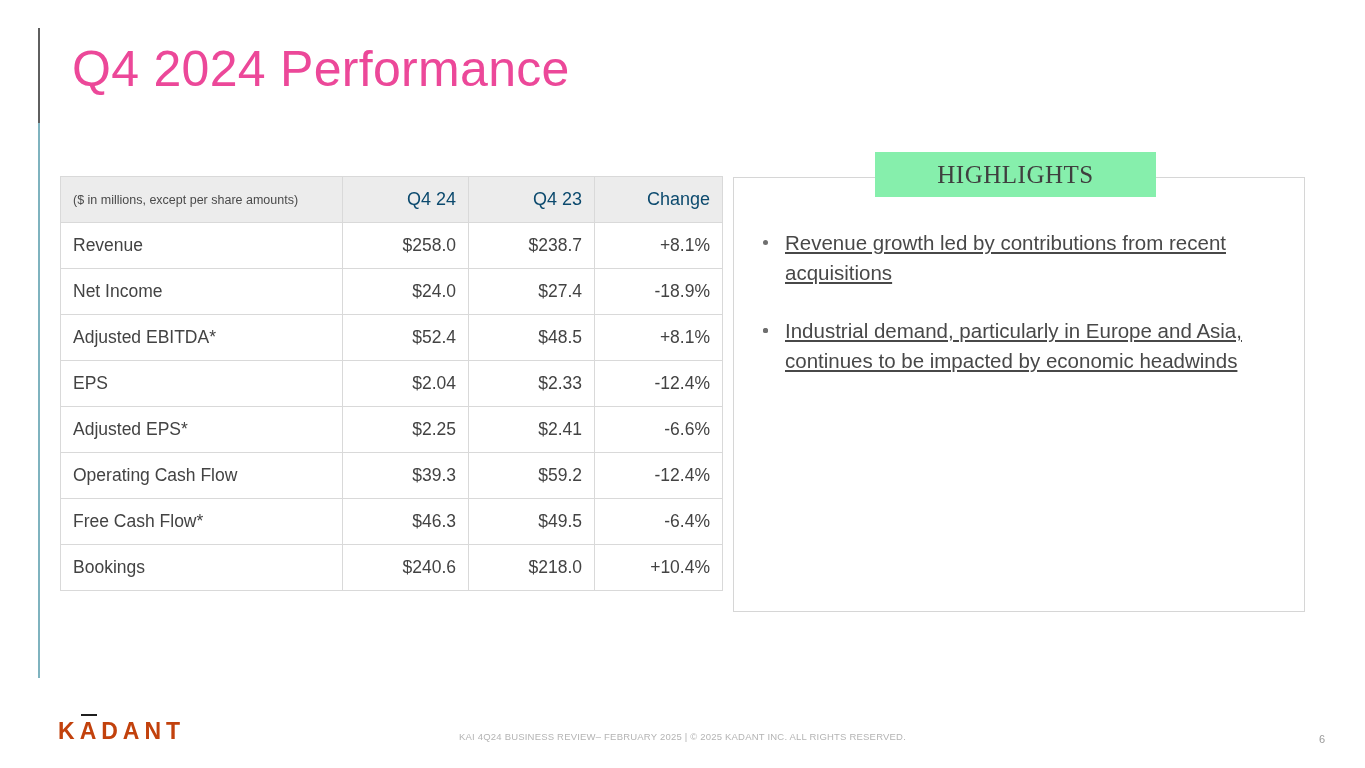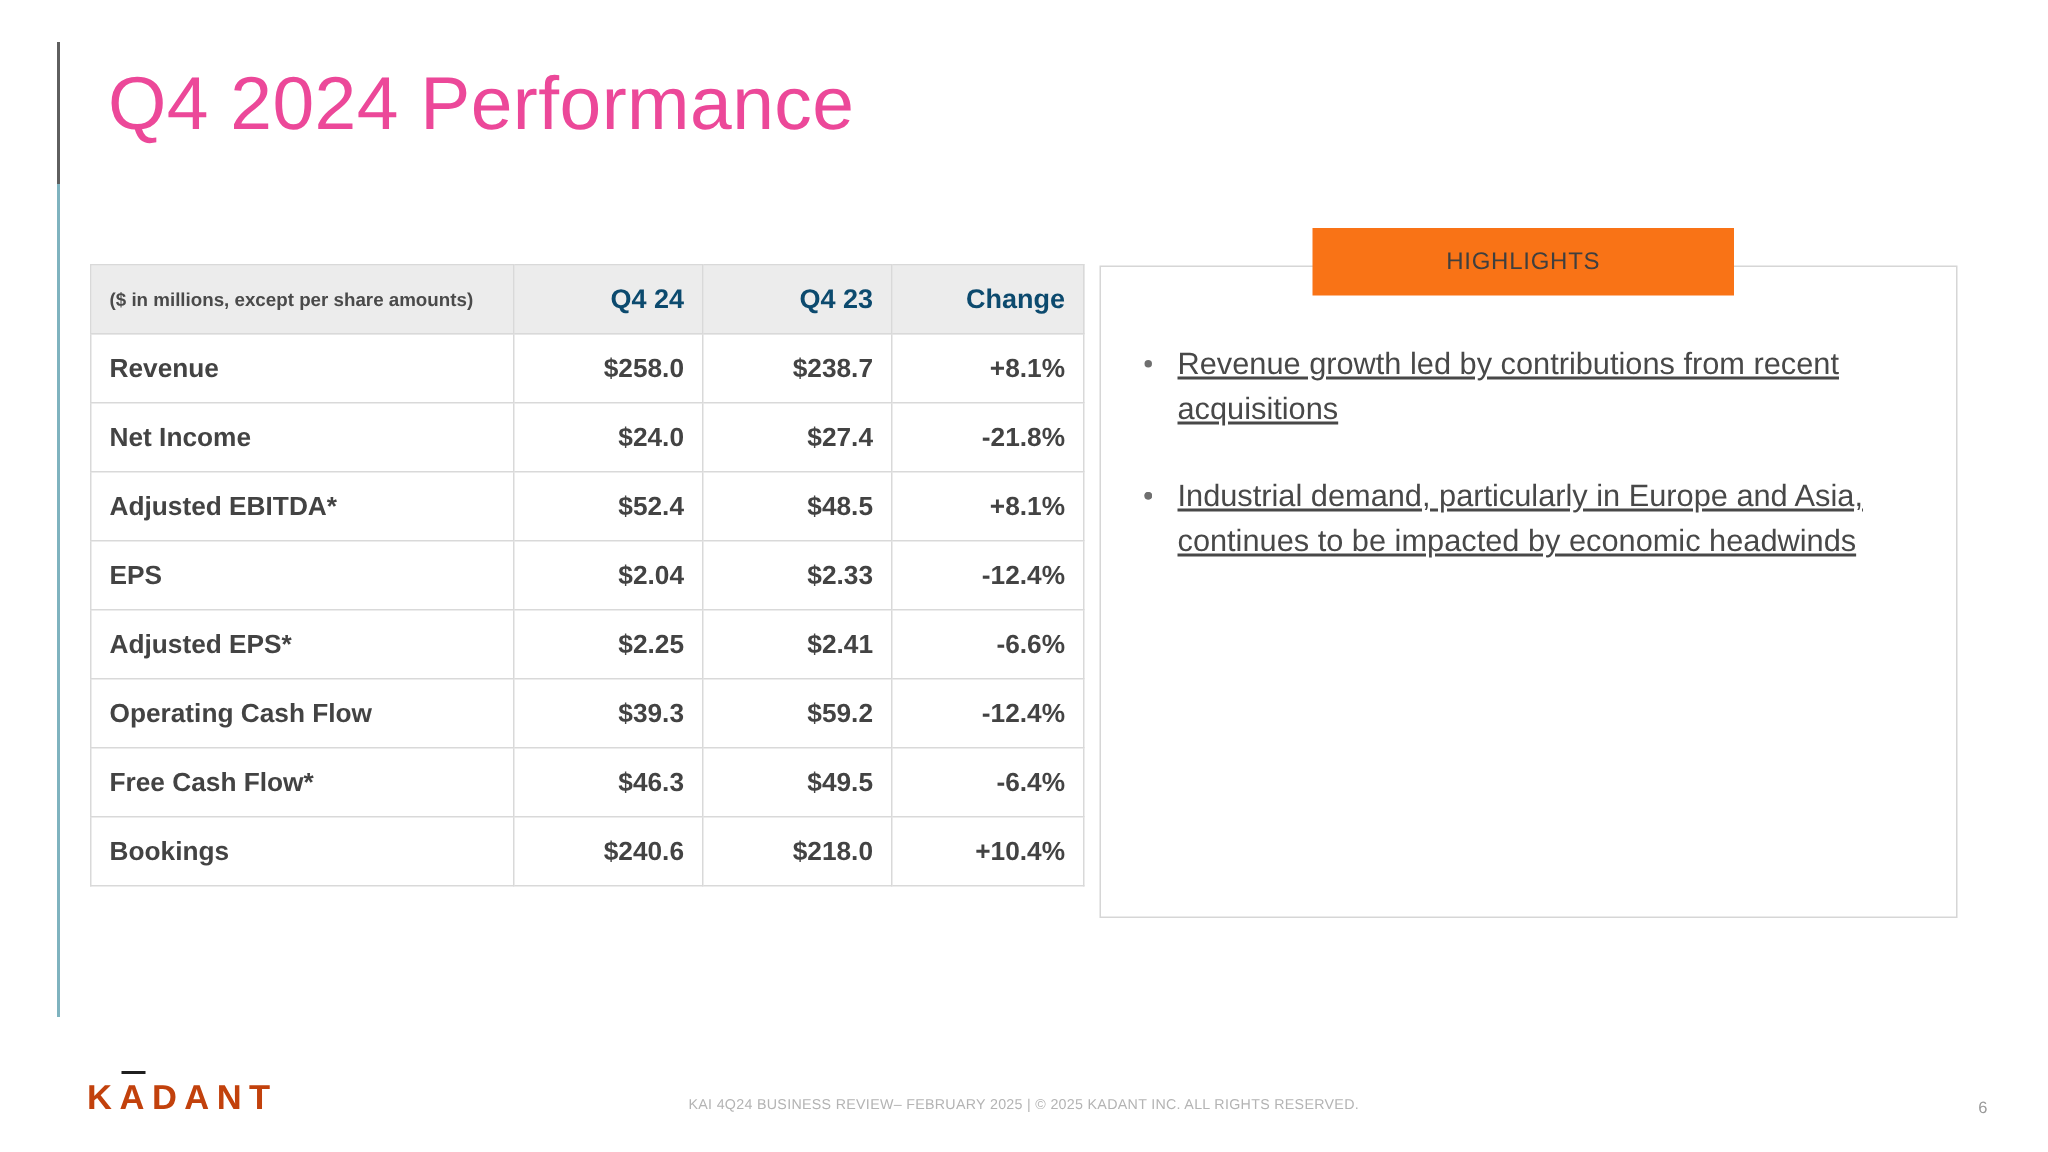--- a/index.html
+++ b/index.html
@@ -49,21 +49,21 @@
   }
   table.metrics {
     border-collapse: collapse;
     width: 662px;
     table-layout: fixed;
   }
   table.metrics th, table.metrics td {
     border: 1px solid #d9d9d9;
     padding: 0 12px;
     height: 45px;
-    font-weight: 700;
+    font-weight: 400;
     color: #434343;
     margin-top: 16px;
   }
   table.metrics thead th {
     background: #ececec;
     border-top: 1px solid #d9d9d9;
   }
   table.metrics thead th.label-col {
     text-align: left;
     font-size: 12.5px;
@@ -99,28 +99,29 @@
     border: 1px solid #d6d6d6;
     box-sizing: border-box;
     background: #ffffff;
   }
   .highlights-tab {
     position: absolute;
     left: 875px;
     top: 152px;
     width: 281px;
     height: 45px;
-    background: #f97316;
+    background: #86efac;
     display: flex;
     align-items: center;
     justify-content: center;
-    font-size: 16px;
+    font-size: 25px;
     font-weight: 300;
     color: #3f3f3f;
     letter-spacing: 0.5px;
+    font-family: Liberation Serif, serif;
   }
   .bullets {
     position: absolute;
     left: 757px;
     top: 228px;
     width: 530px;
     margin: 0;
     padding: 0;
     list-style: none;
   }
@@ -214,21 +215,21 @@
         <tr>
           <td class="label">Revenue</td>
           <td class="num">$258.0</td>
           <td class="num">$238.7</td>
           <td class="num">+8.1%</td>
         </tr>
         <tr>
           <td class="label">Net Income</td>
           <td class="num">$24.0</td>
           <td class="num">$27.4</td>
-          <td class="num">-21.8%</td>
+          <td class="num">-18.9%</td>
         </tr>
         <tr>
           <td class="label">Adjusted EBITDA*</td>
           <td class="num">$52.4</td>
           <td class="num">$48.5</td>
           <td class="num">+8.1%</td>
         </tr>
         <tr>
           <td class="label">EPS</td>
           <td class="num">$2.04</td>

